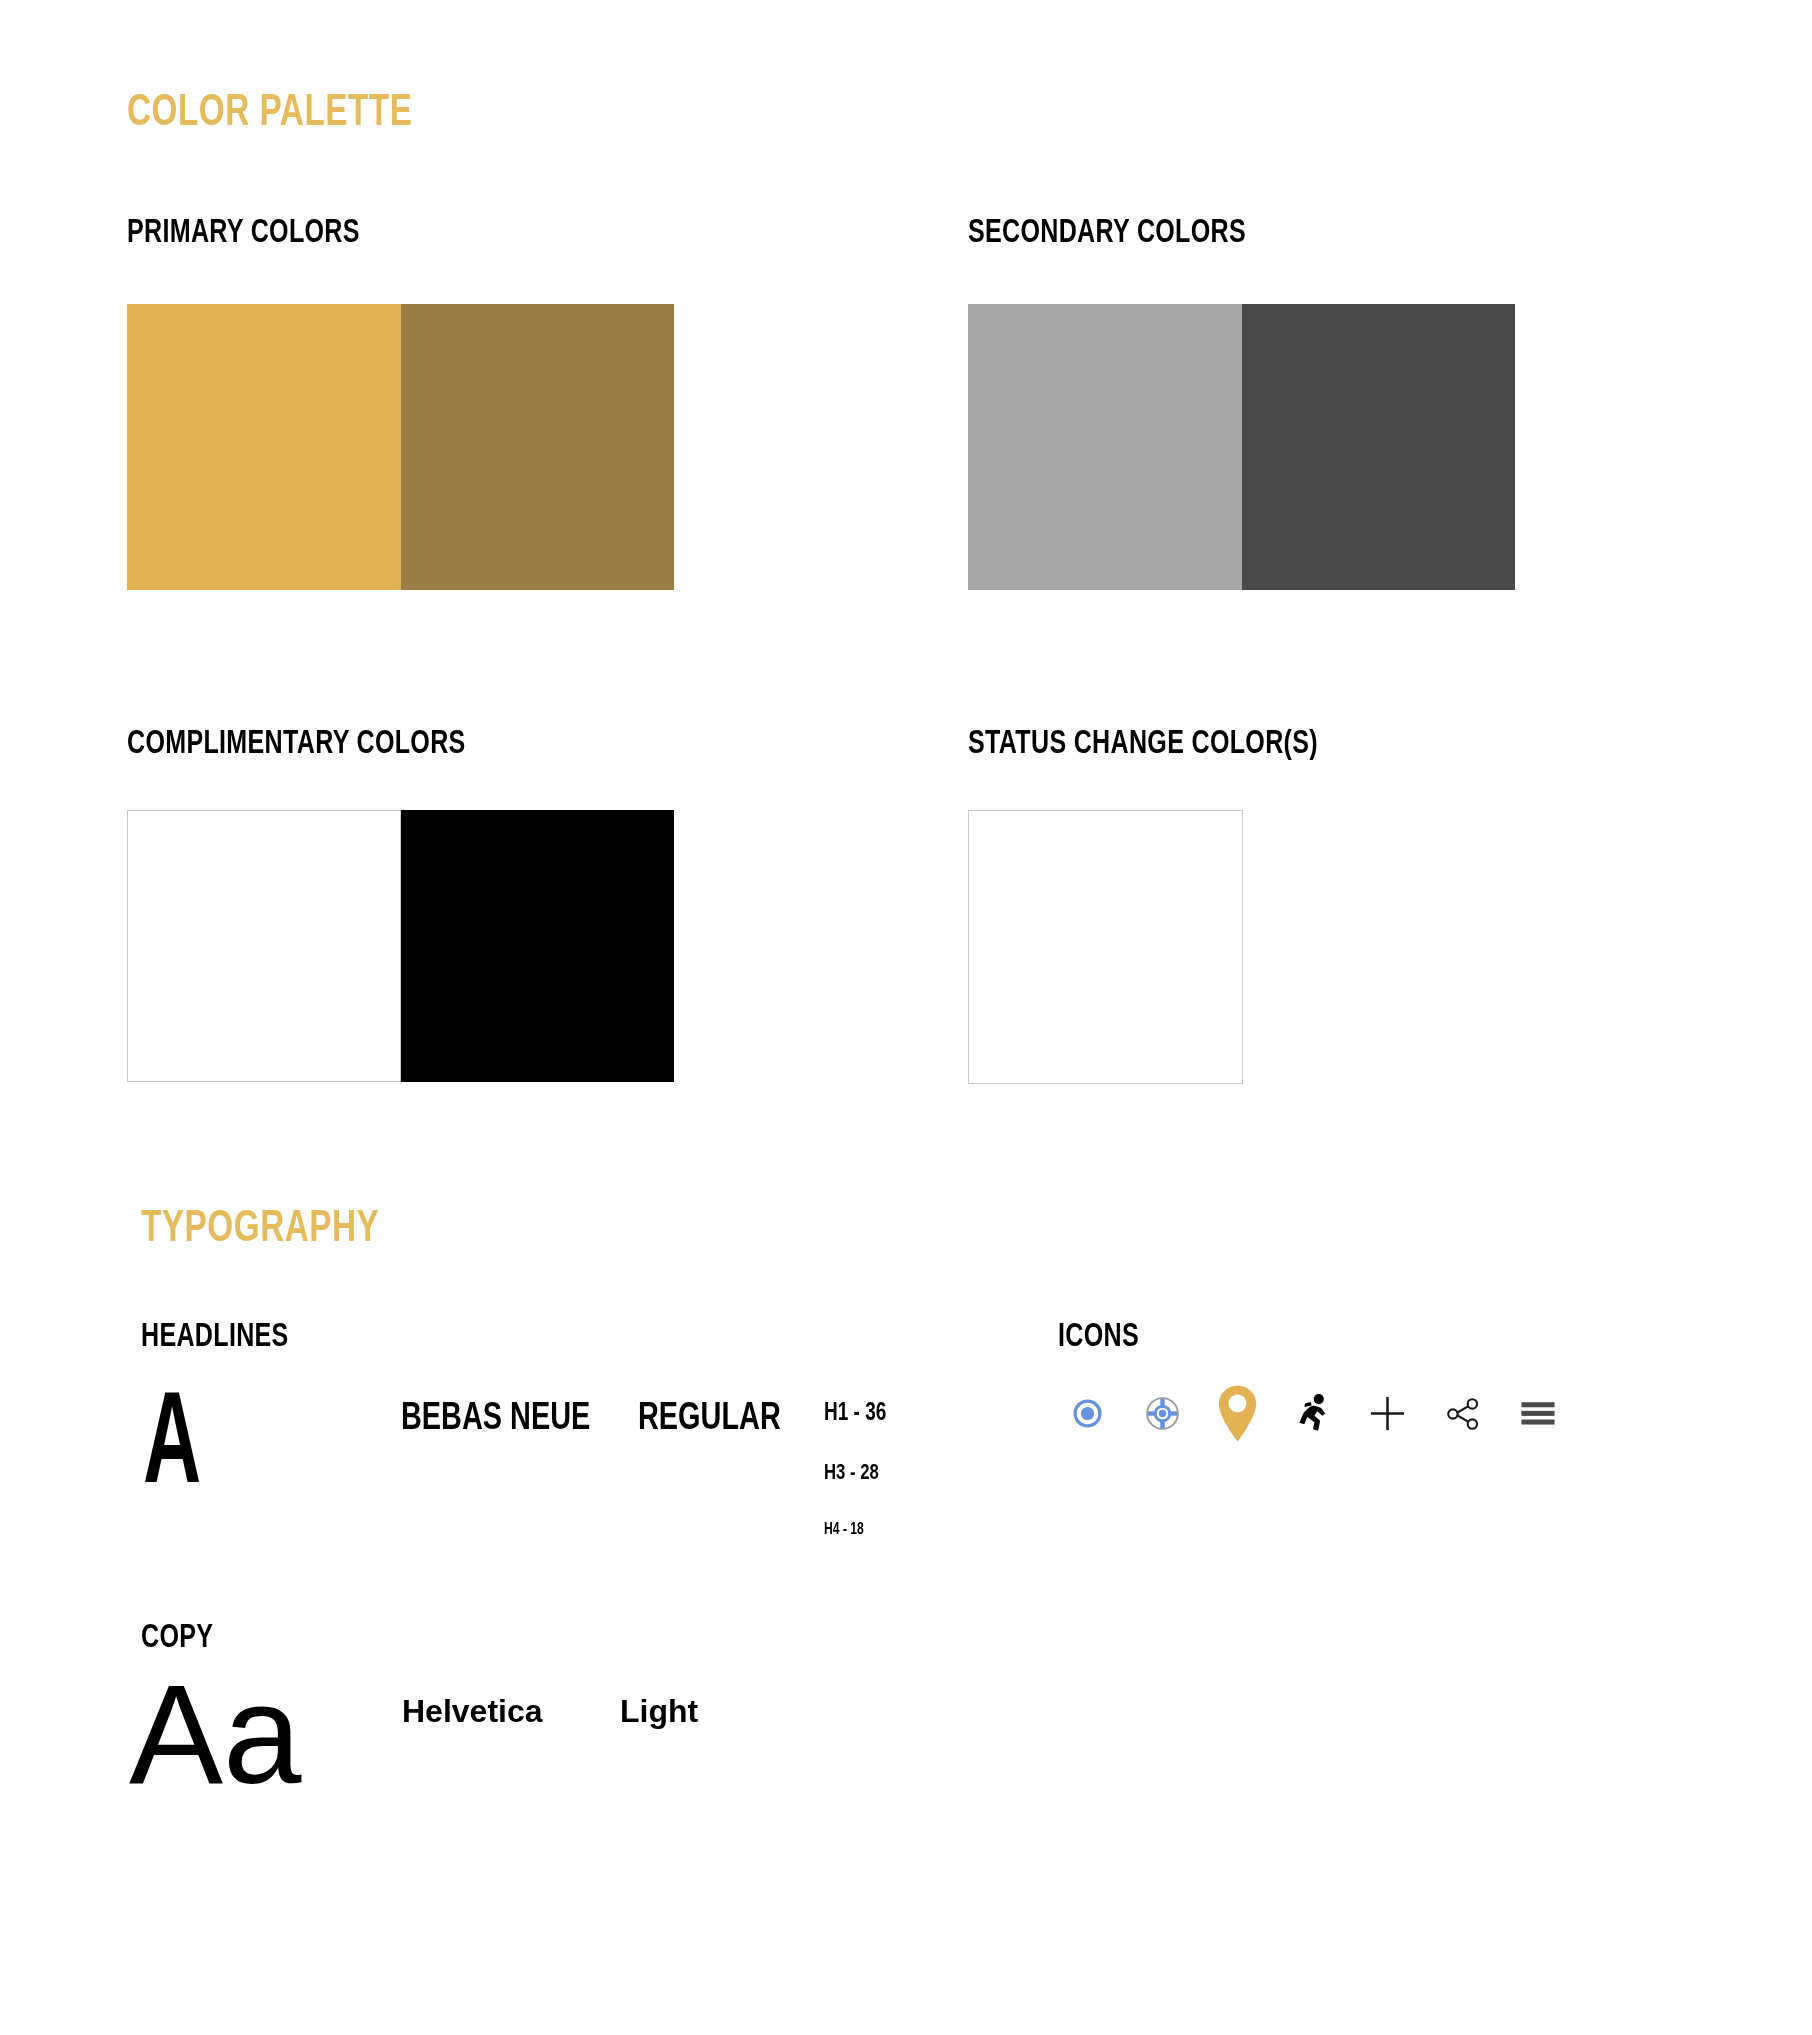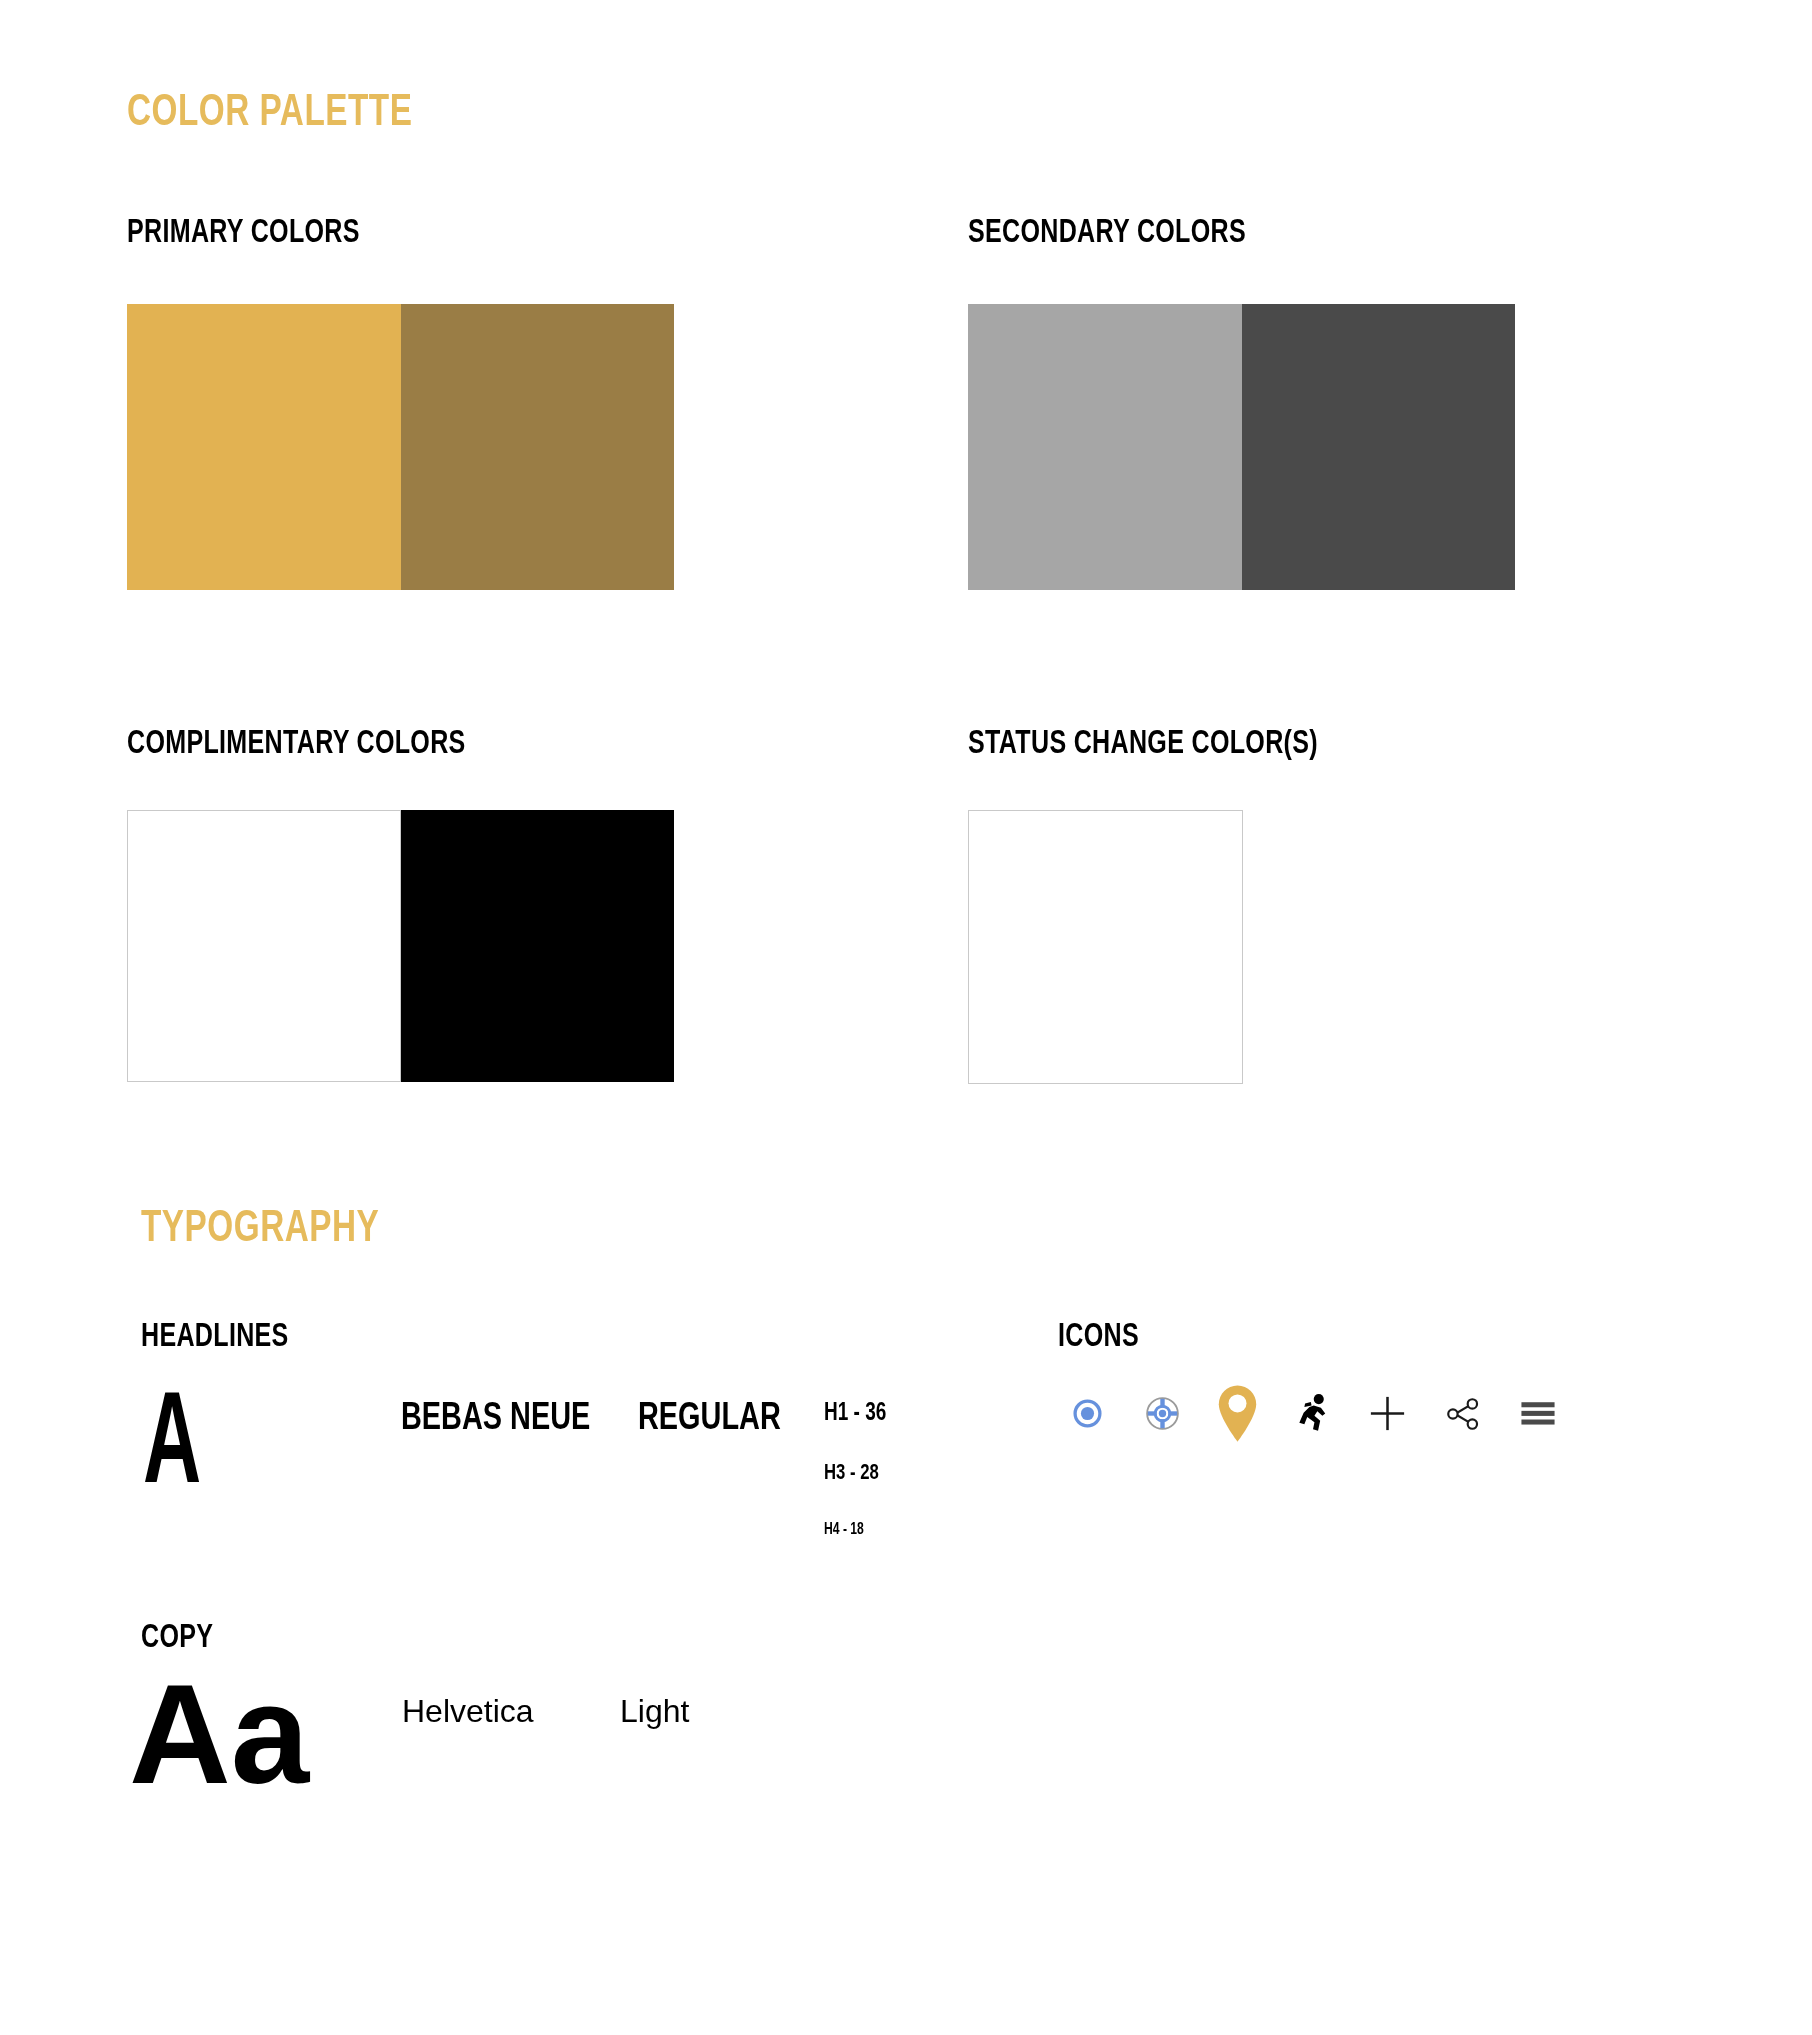--- a/index.html
+++ b/index.html
@@ -72,21 +72,21 @@
     font-size: 130px;
     line-height: 123px;
     color: #000;
     transform: scaleX(0.62);
     transform-origin: left top;
     white-space: nowrap;
   }
   .spec-glyph-copy {
     position: absolute;
     font-family: "Liberation Sans", sans-serif;
-    font-weight: 700;
+    font-weight: 400;
     font-size: 141px;
     line-height: 134px;
     color: #000;
     white-space: nowrap;
   }
   .spec-cond {
     position: absolute;
     font-family: "Liberation Sans Narrow", "Liberation Sans", sans-serif;
     font-weight: bold;
     line-height: 1;
@@ -97,21 +97,21 @@
   }
   .spec-cond.s-name   { font-size: 38px; }
   .spec-cond.s-weight { font-size: 38px; }
   .spec-cond.s-size1  { font-size: 25px; }
   .spec-cond.s-size2  { font-size: 22px; }
   .spec-cond.s-size3  { font-size: 16px; }
 
   .spec-light {
     position: absolute;
     font-family: "Liberation Sans", sans-serif;
-    font-weight: 400;
+    font-weight: 700;
     font-size: 32px;
     line-height: 1;
     color: #000;
     white-space: nowrap;
   }
 
   
   .icons-row {
     position: absolute;
     display: flex;

